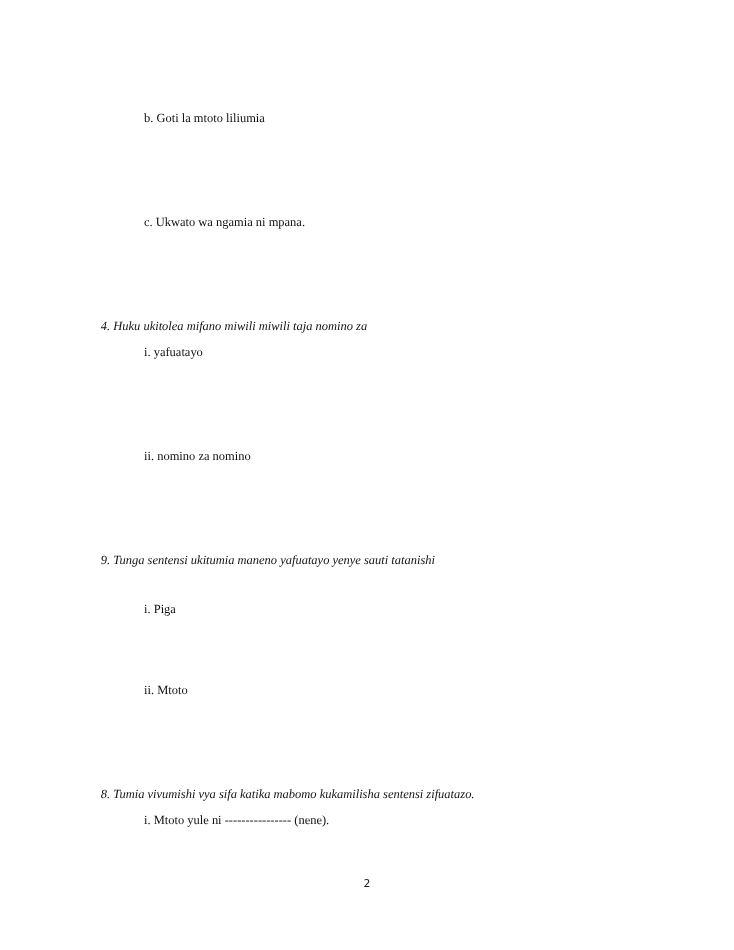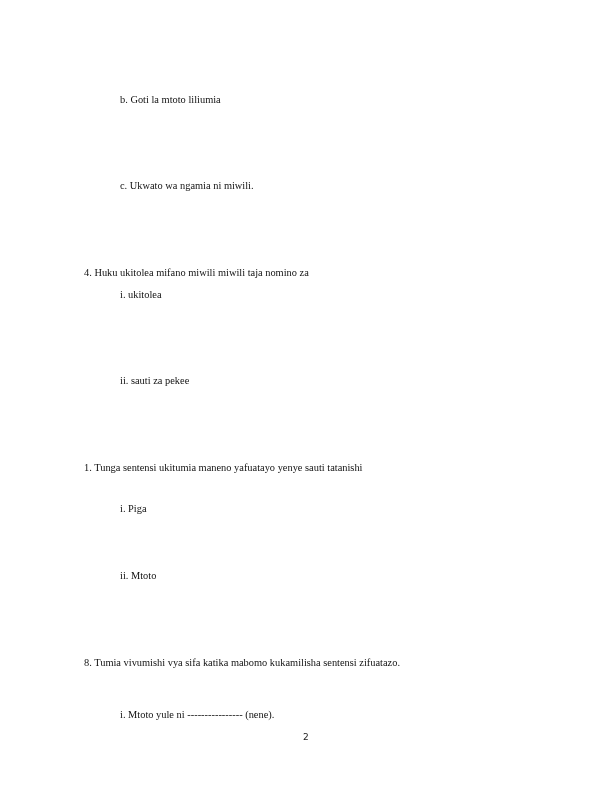--- a/index.html
+++ b/index.html
@@ -1,30 +1,30 @@
 <!DOCTYPE html>
 <html><head>
   <meta charset="utf-8">
   <style>
     html, body { margin: 0; padding: 0; background: #ffffff; }
     body { width: 612px; height: 792px; position: relative; overflow: hidden;
       font-family: "Liberation Serif", serif; color: #111111; }
     .line { position: absolute; font-size: 10.4px; white-space: pre; line-height: 12px; padding-left: 48px; }
-    .q { left: 36px; }
+    .q { left: 36px; font-style: italic; }
     .sub { left: 72px; }
     .pagenum { position: absolute; left: 303px; top: 732px; font-family: "DejaVu Sans", sans-serif; font-size: 9px; color: #222; }
   </style>
 </head>
 <body>
 
 <div>
   <div class="line sub" style="top:94px">b. Goti la mtoto liliumia</div>
-  <div class="line sub" style="top:180px">c. Ukwato wa ngamia ni miwili.</div>
+  <div class="line sub" style="top:180px">c. Ukwato wa ngamia ni mpana.</div>
   <div class="line q" style="top:267px">4. Huku ukitolea mifano miwili miwili taja nomino za</div>
-  <div class="line sub" style="top:289px">i. ukitolea</div>
-  <div class="line sub" style="top:375px">ii. sauti za pekee</div>
-  <div class="line q" style="top:462px">1. Tunga sentensi ukitumia maneno yafuatayo yenye sauti tatanishi</div>
+  <div class="line sub" style="top:289px">i. yafuatayo</div>
+  <div class="line sub" style="top:375px">ii. nomino za nomino</div>
+  <div class="line q" style="top:462px">9. Tunga sentensi ukitumia maneno yafuatayo yenye sauti tatanishi</div>
   <div class="line sub" style="top:503px">i. Piga</div>
   <div class="line sub" style="top:570px">ii. Mtoto</div>
   <div class="line q" style="top:657px">8. Tumia vivumishi vya sifa katika mabomo kukamilisha sentensi zifuatazo.</div>
-  <div class="line sub" style="top:709px">i. Mtoto yule ni ---------------- (nene).</div>
+  <div class="line sub" style="top:679px">i. Mtoto yule ni ---------------- (nene).</div>
   <div class="pagenum">2</div>
 </div>
 
 </body></html>

